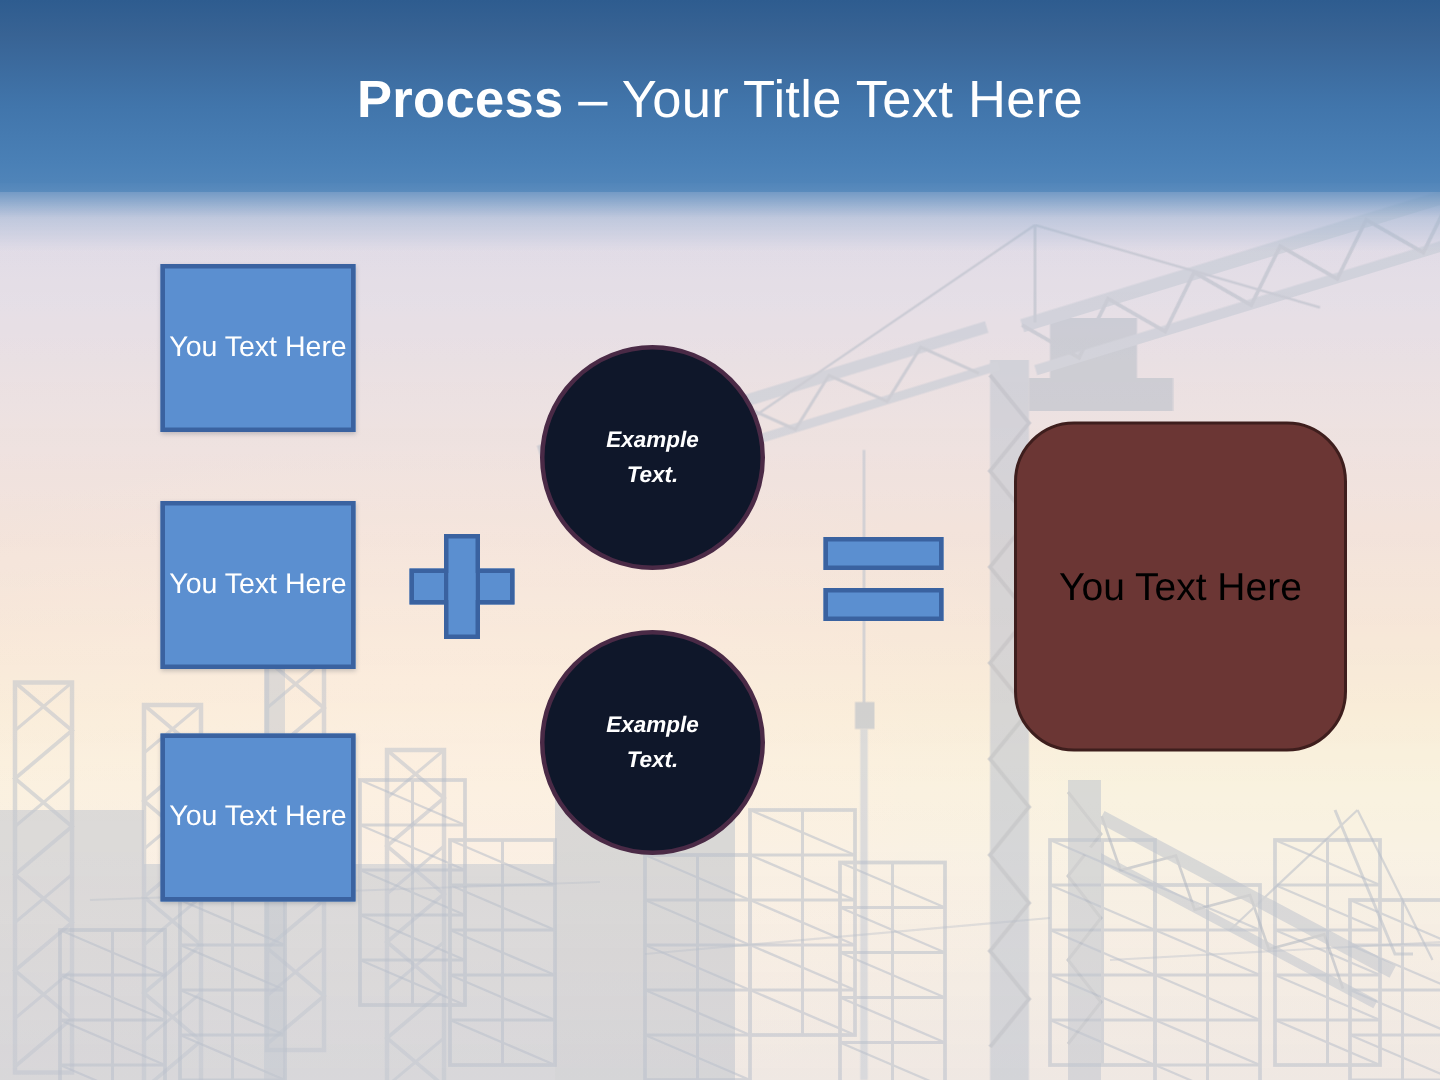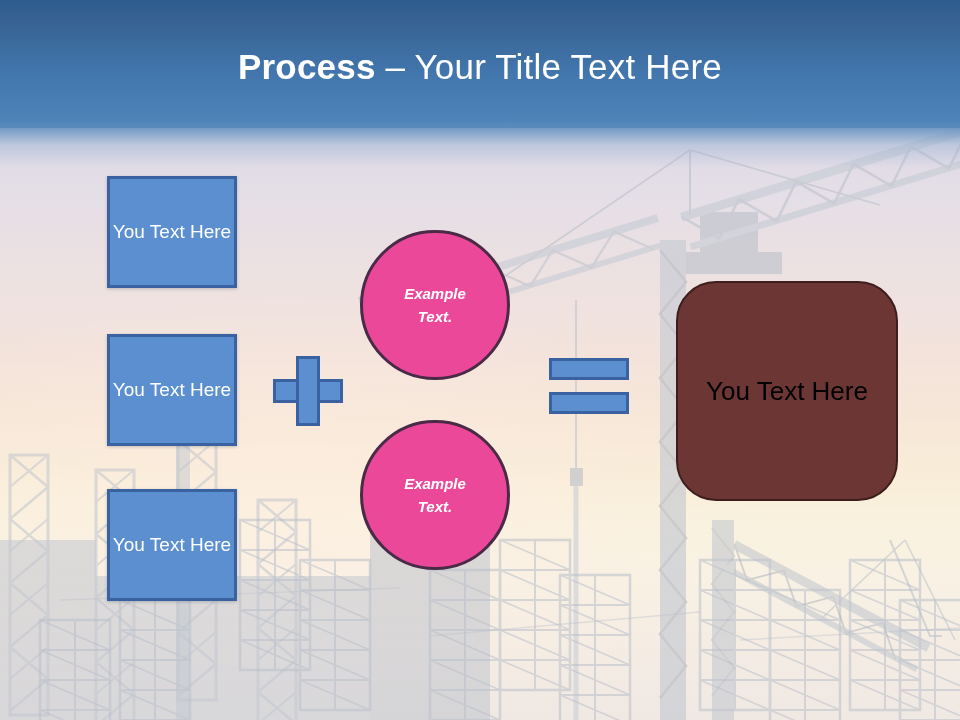--- a/index.html
+++ b/index.html
@@ -129,21 +129,21 @@
     width: 18px; height: 18px;
     background: #5b8fd0;
   }
 
   
   .purple-circle {
     position: absolute;
     width: 150px;
     height: 150px;
     border-radius: 50%;
-    background: #ec4899;
+    background: #0f172a;
     border: 3px solid #4a2a46;
     box-sizing: border-box;
     display: flex;
     align-items: center;
     justify-content: center;
     color: #ffffff;
     font-size: 15px;
     line-height: 23px;
     font-weight: bold;
     font-style: italic;

